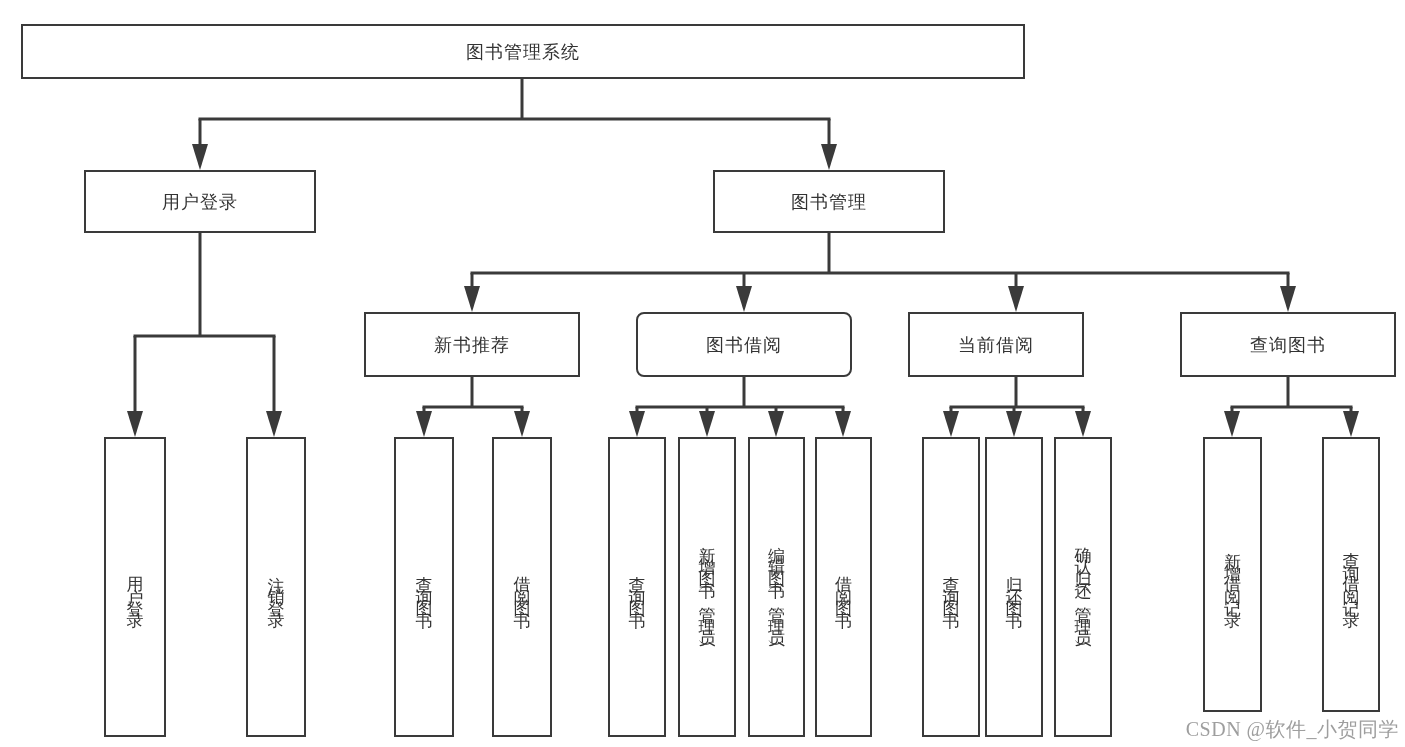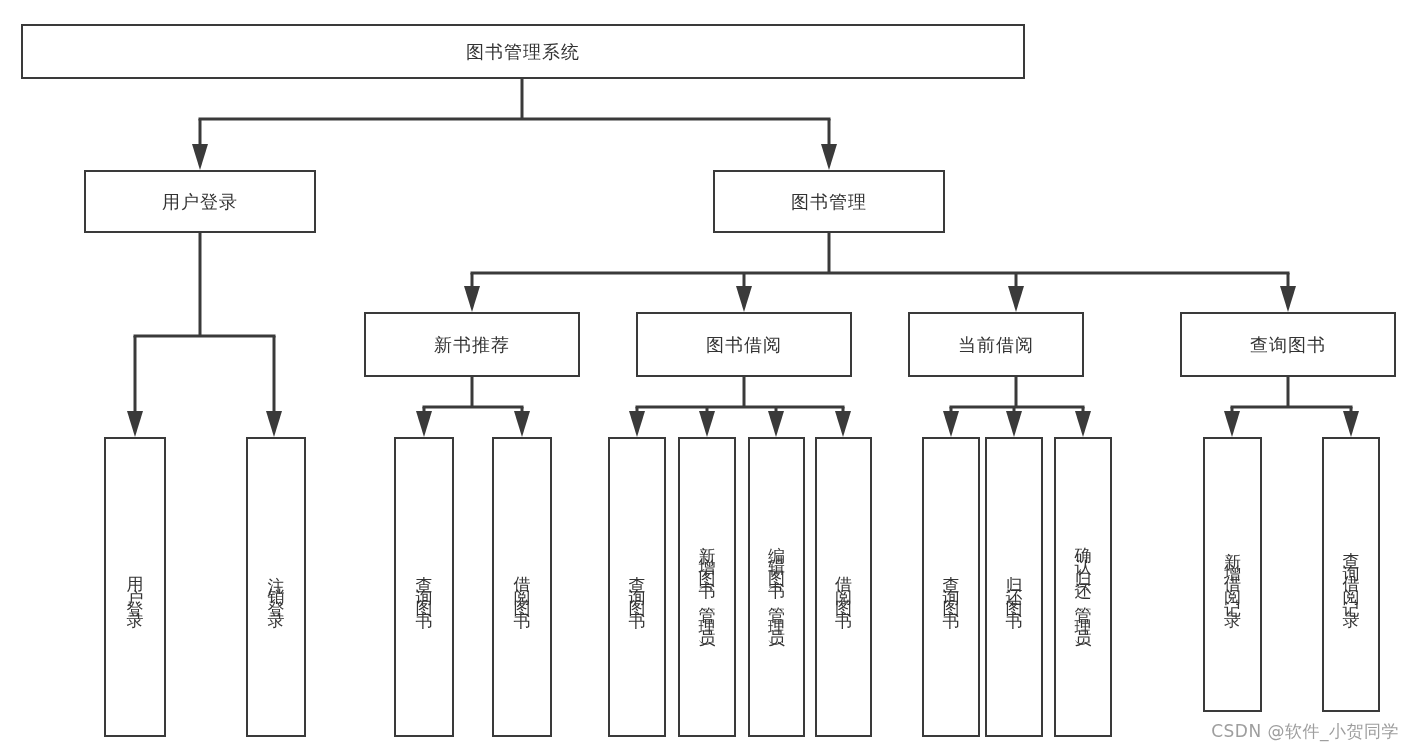--- a/index.html
+++ b/index.html
@@ -36,24 +36,25 @@
     text-orientation: mixed;
     font-size: 17px;
     letter-spacing: 12px;
     line-height: 1;
     white-space: nowrap;
   }
   .watermark {
     position: absolute;
     right: 6px;
     bottom: 4px;
-    font-size: 17px;
+    font-size: 20px;
     color: #9e9e9e;
     letter-spacing: 0.5px;
     white-space: nowrap;
+    font-family: Liberation Serif, serif;
   }
 </style>
 </head>
 <body>
 
 <div class="canvas">
 
   <svg class="connectors" width="1405" height="747" viewBox="0 0 1405 747" stroke="#3a3a3a" stroke-width="3" fill="#3a3a3a">
 
     <line x1="522" y1="68" x2="522" y2="119"></line>
@@ -123,21 +124,21 @@
   <div class="node hnode" style="left:84px; top:170px; width:232px; height:63px;">
     <span>用户登录</span>
   </div>
   <div class="node hnode" style="left:713px; top:170px; width:232px; height:63px;">
     <span>图书管理</span>
   </div>
 
   <div class="node hnode" style="left:364px; top:312px; width:216px; height:65px;">
     <span>新书推荐</span>
   </div>
-  <div class="node hnode" style="left:636px; top:312px; width:216px; height:65px;">
+  <div class="node hnode" style="left:636px; top:312px; width:216px; height:65px;border-radius:8px;">
     <span>图书借阅</span>
   </div>
   <div class="node hnode" style="left:908px; top:312px; width:176px; height:65px;">
     <span>当前借阅</span>
   </div>
   <div class="node hnode" style="left:1180px; top:312px; width:216px; height:65px;">
     <span>查询图书</span>
   </div>
 
   <div class="node vnode" style="left:104px; top:437px; width:62px; height:300px;">

